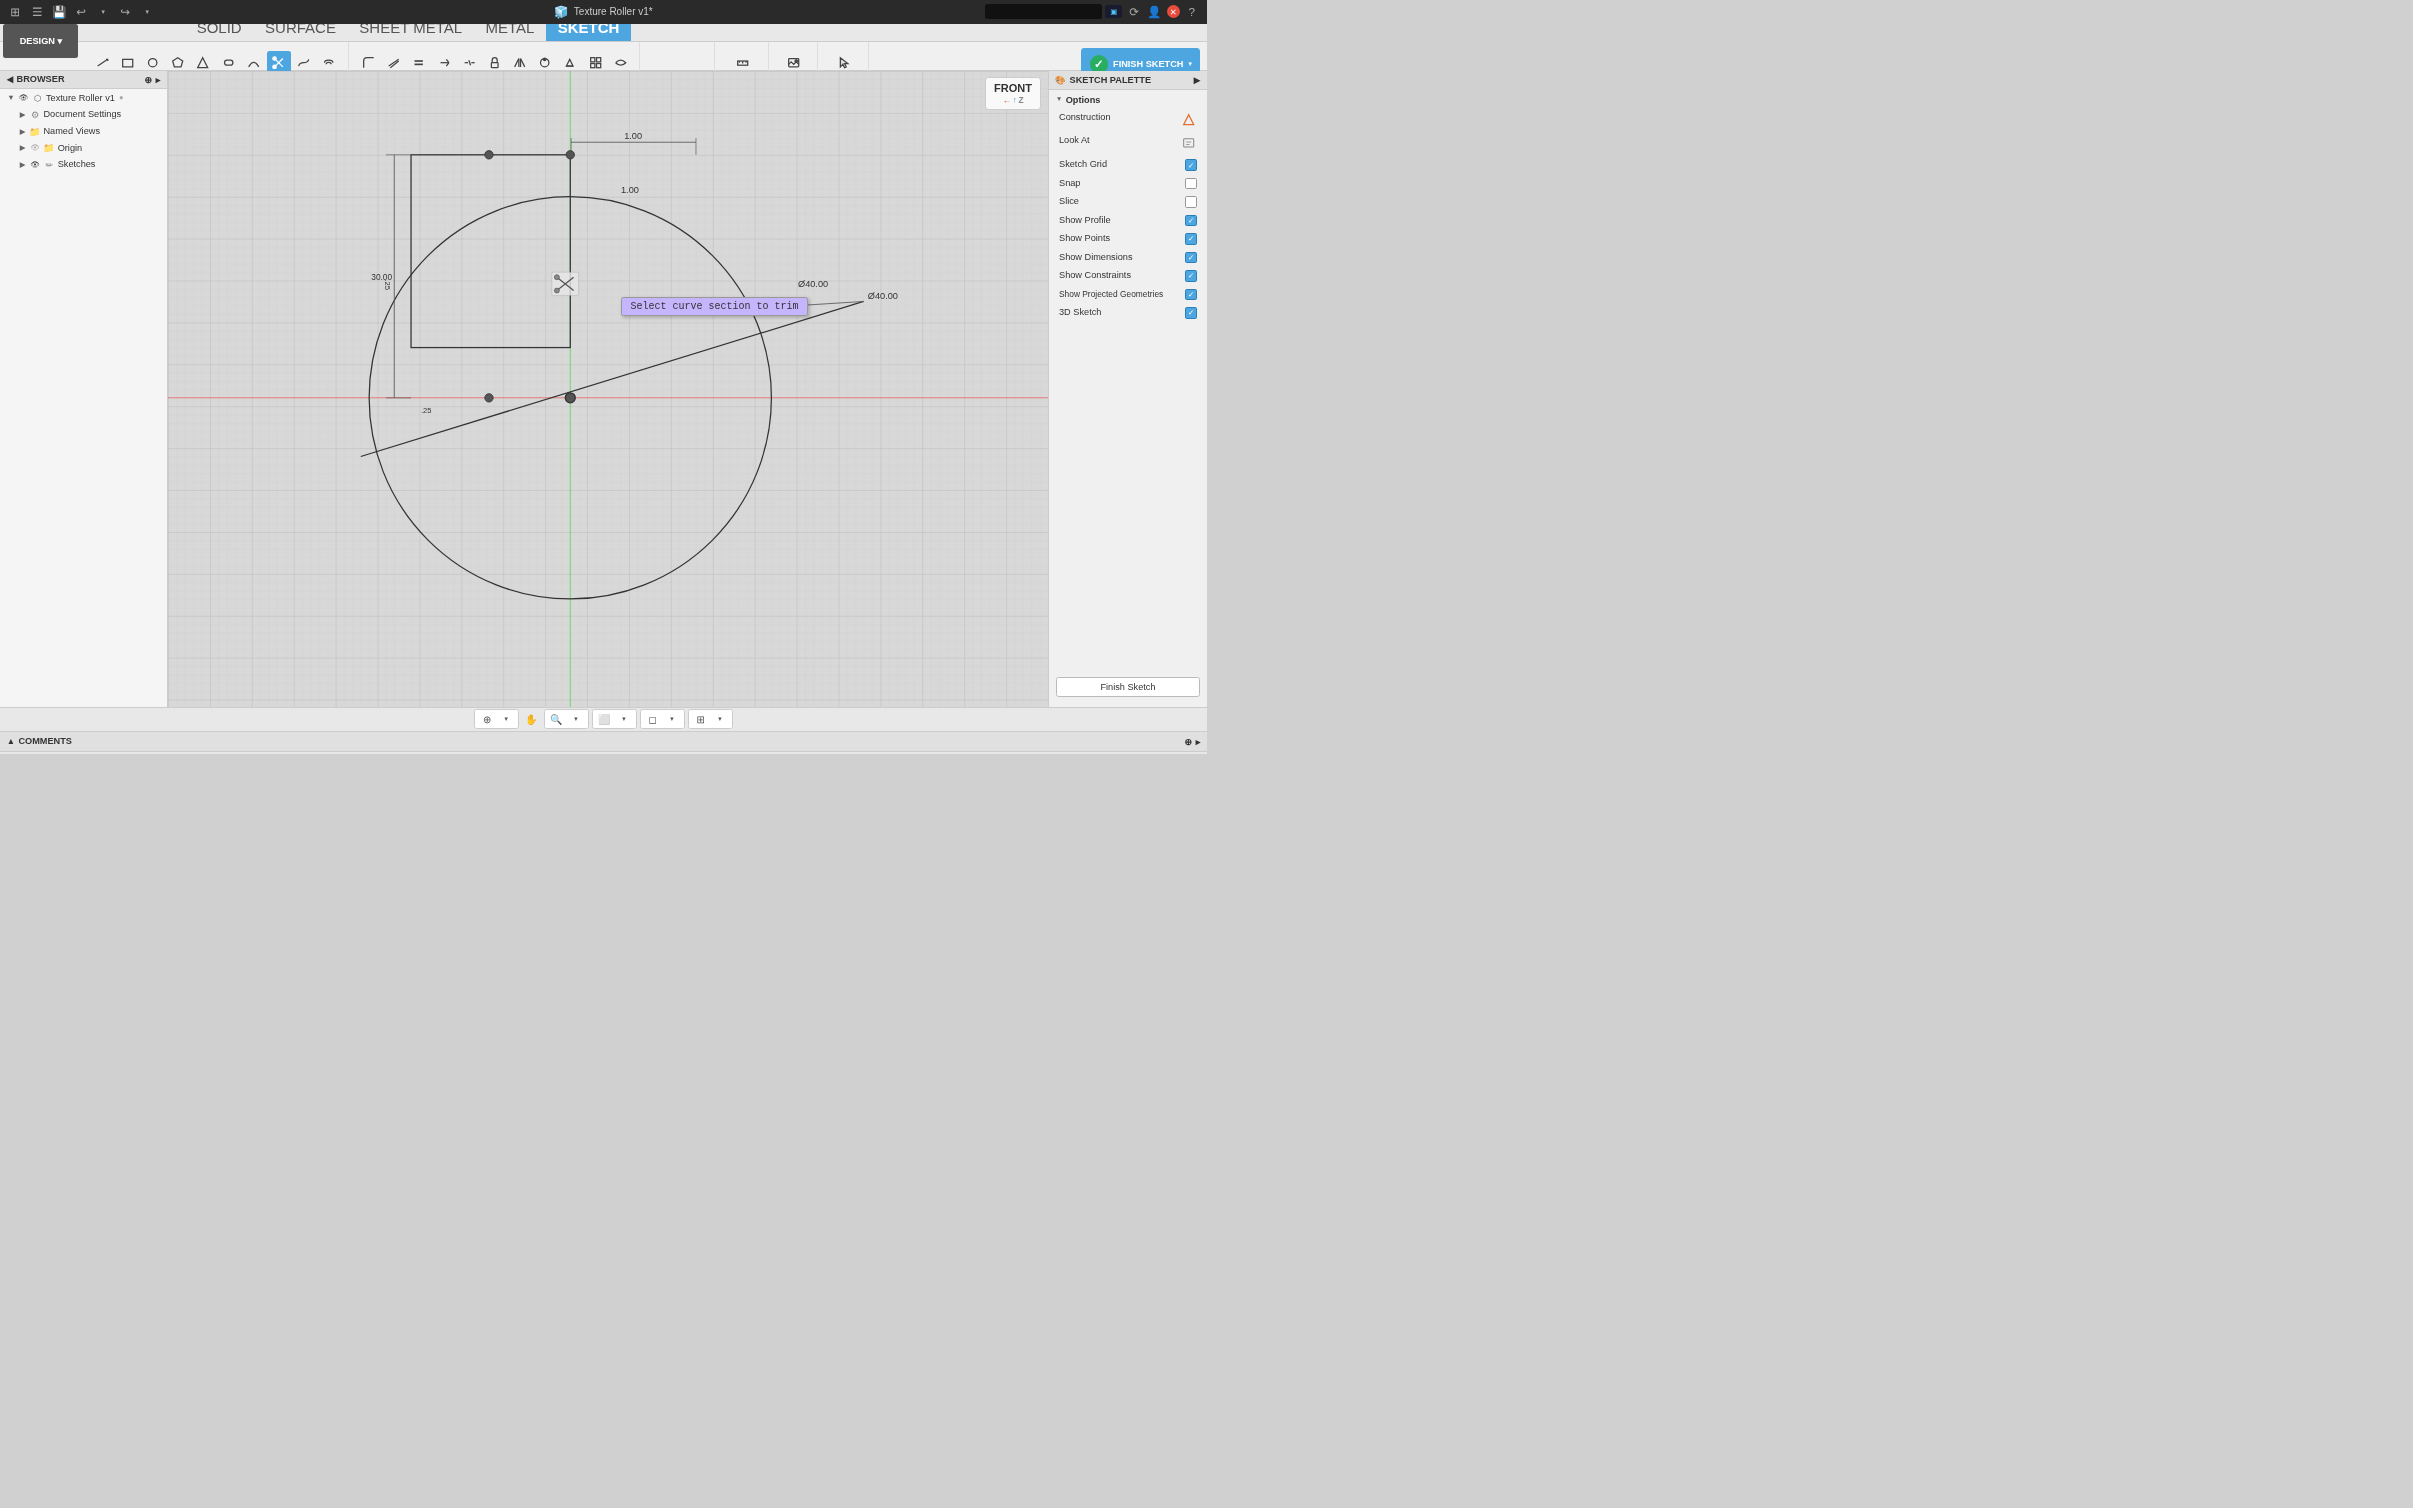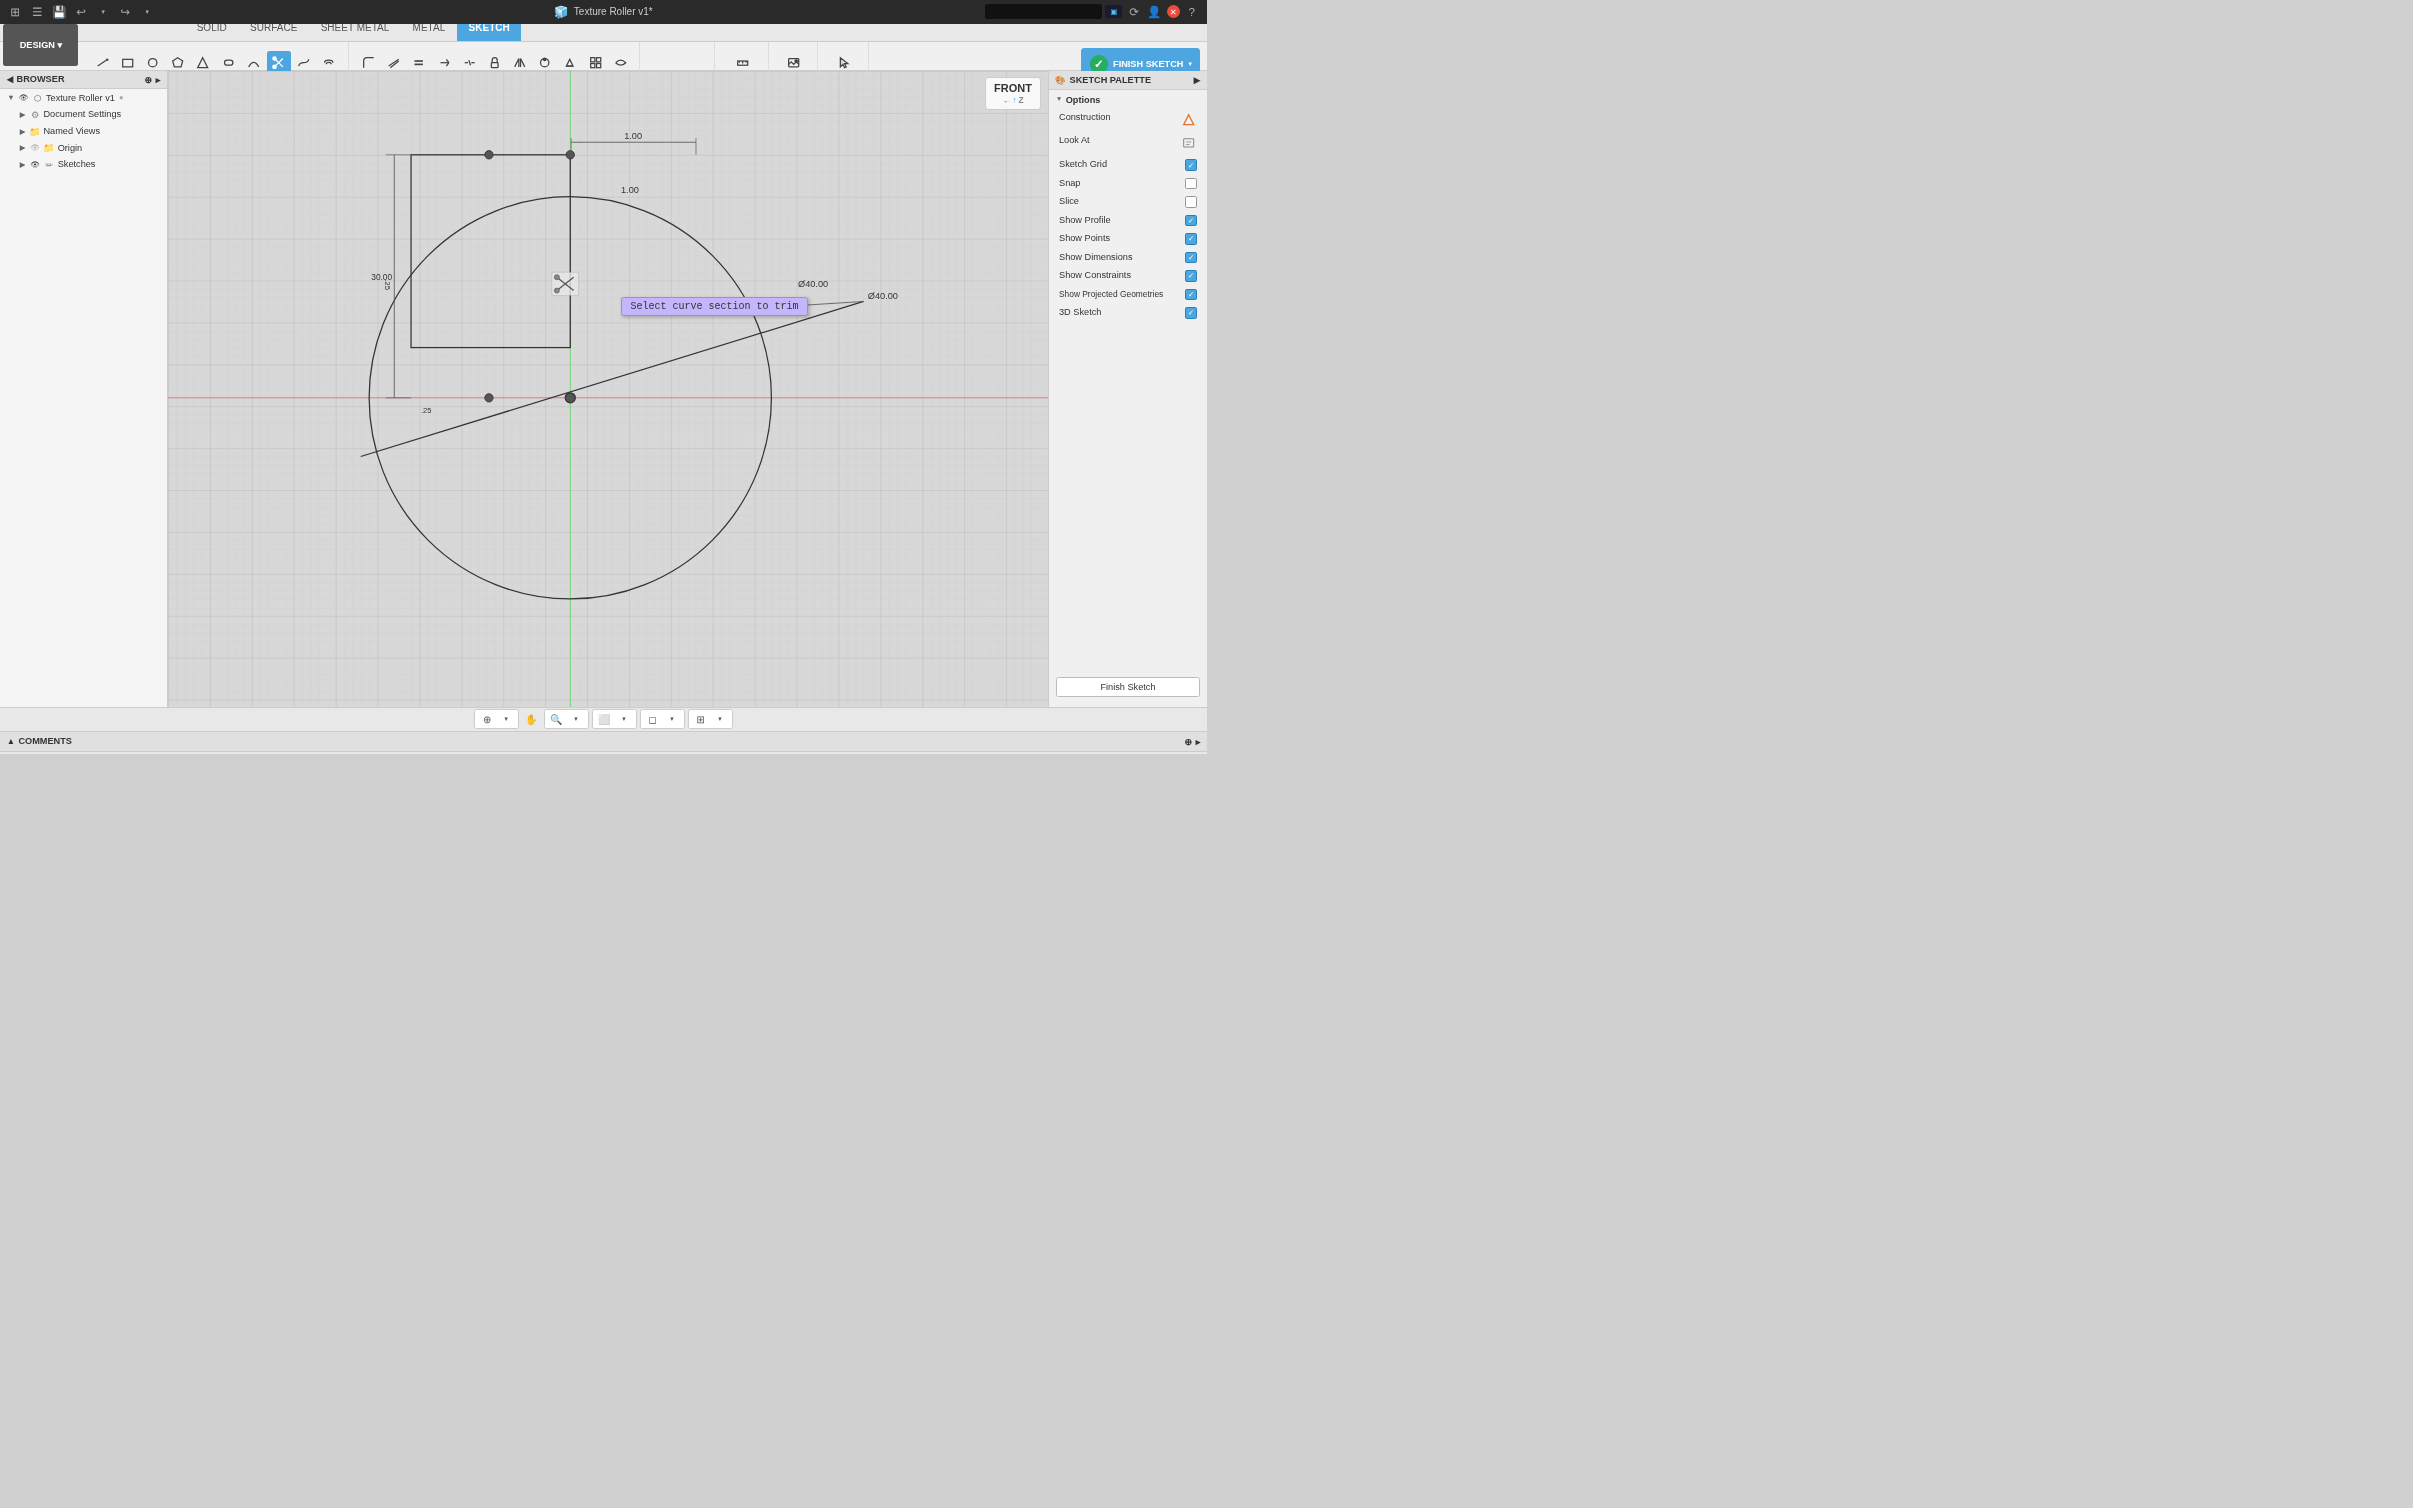--- a/index.html
+++ b/index.html
@@ -54,21 +54,21 @@
     #toolbar-tabs {
       height: 18.4px;
       background: #e8e8e8;
       display: flex;
       align-items: flex-end;
       padding: 0 101px;
       border-bottom: 0.8px solid #ccc;
     }
     .toolbar-tab {
       padding: 2.5px 11.7px;
-      font-size: 10px;
+      font-size: 15px;
       color: #555;
       cursor: pointer;
       border-top-left-radius: 2.5px;
       border-top-right-radius: 2.5px;
       height: 27px;
       display: flex; align-items: center;
     }
     .toolbar-tab.active { background: #4da6e0; color: white; font-weight: 600; }
     #toolbar-items {
       height: 45px;
@@ -347,21 +347,21 @@
     <div class="tb-icon">⟳</div>
     <div class="tb-icon">👤</div>
     <div class="win-btn win-close">✕</div>
     <div class="tb-icon">?</div>
   </div>
 </div>
 
 <div id="toolbar">
   <div id="toolbar-tabs">
 
-    <div class="design-btn" style="position:absolute; left:3.4px; top:23.5px; height:42px; width:75px; background:#555; display:flex; align-items:center; justify-content:center; border-radius:2.5px; font-size:9.2px; font-weight:600; color:white; cursor:pointer; z-index:10;">
+    <div class="design-btn" style="position:absolute; left:3.4px; top:23.5px; height:34px; width:75px; background:#555; display:flex; align-items:center; justify-content:center; border-radius:2.5px; font-size:9.2px; font-weight:600; color:white; cursor:pointer; z-index:10;">
       <span>DESIGN ▾</span>
     </div>
     <div class="toolbar-tab" style="margin-left:84px;">SOLID</div>
     <div class="toolbar-tab">SURFACE</div>
     <div class="toolbar-tab">SHEET METAL</div>
     <div class="toolbar-tab">METAL</div>
     <div class="toolbar-tab active">SKETCH</div>
   </div>
   <div id="toolbar-items" style="padding-left:84px;">
 

